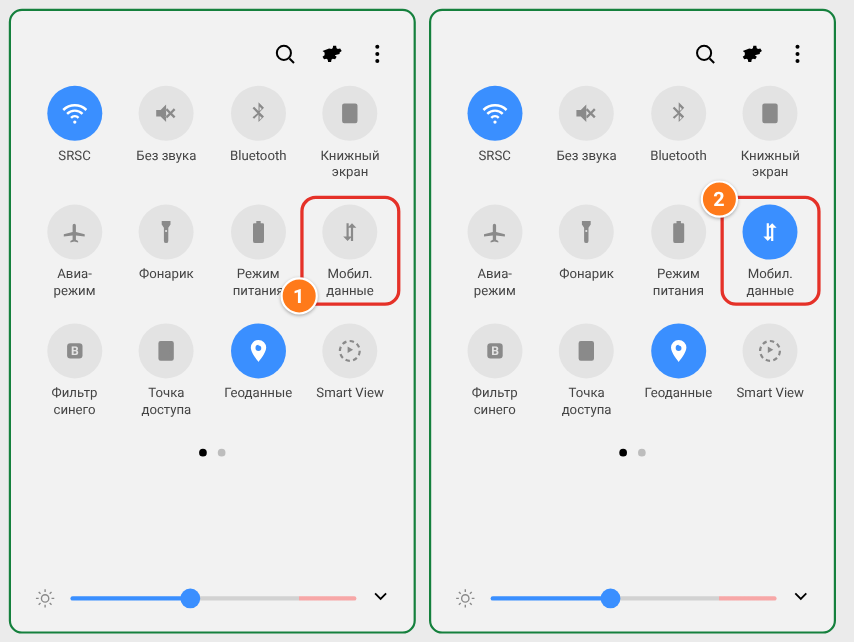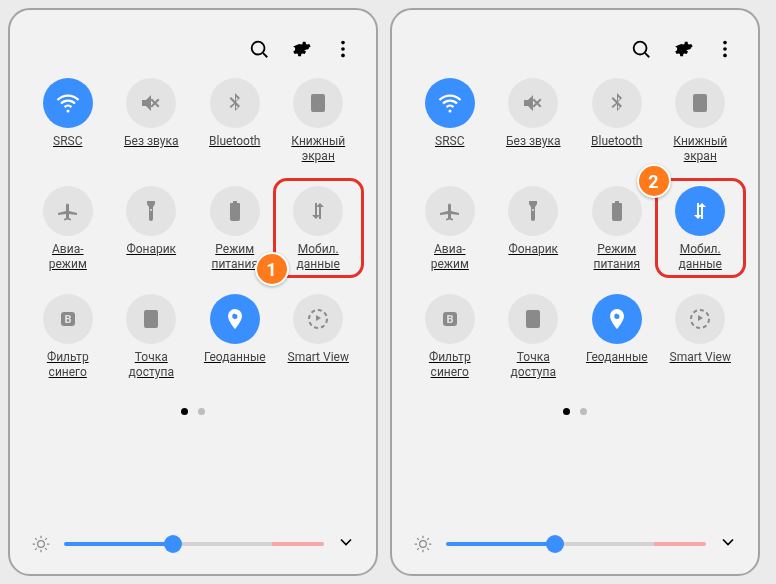--- a/index.html
+++ b/index.html
@@ -12,25 +12,24 @@
   }
   .container {
     display: flex;
     gap: 12px;
     padding: 8px;
   }
   .phone {
     width: 370px;
     height: 568px;
     background: #f2f2f2;
-    border: 2px solid #a3a3a3;
-    border-radius: 22px;
+    border: 2px solid #15803d;
+    border-radius: 12px;
     position: relative;
     overflow: hidden;
-    text-decoration: underline;
   }
   .topbar {
     display: flex;
     justify-content: flex-end;
     align-items: center;
     gap: 20px;
     padding: 28px 22px 14px 18px;
   }
   .topbar svg { display: block; }
   .grid {

